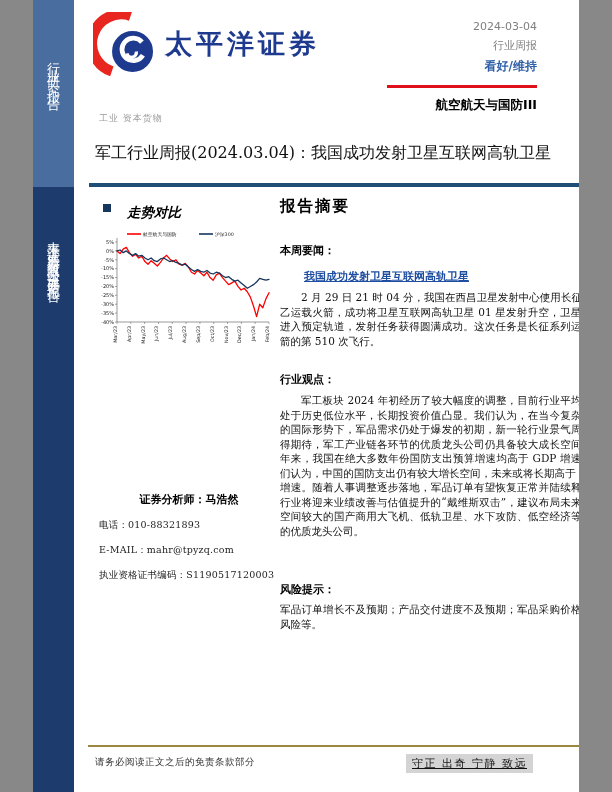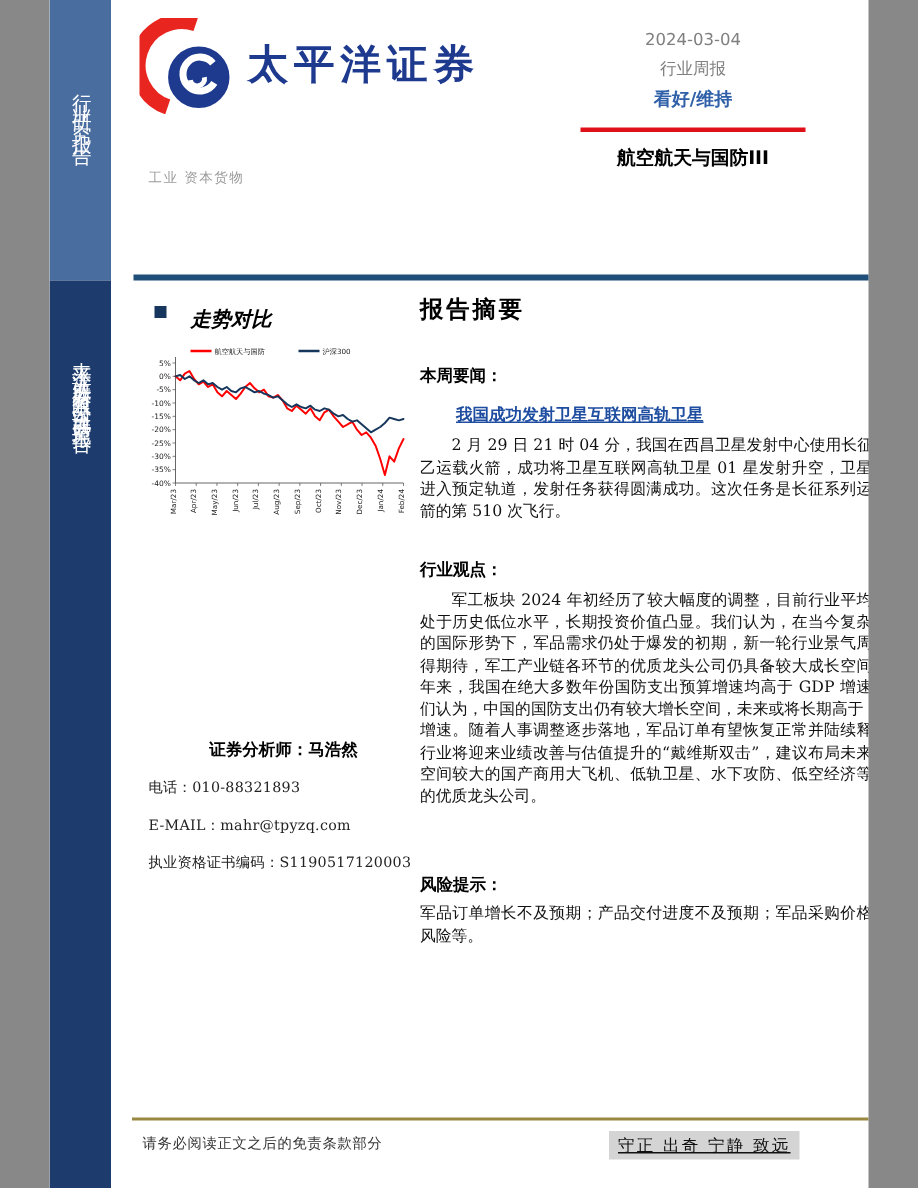--- a/index.html
+++ b/index.html
@@ -25,21 +25,21 @@
     writing-mode:vertical-rl; text-orientation:upright;
     color:#ffffff; font-size:13px; line-height:1;
   }
   .v-text.top-label { top:52px; letter-spacing:7px; }
   .v-text.bottom-label { top:44px; letter-spacing:3px; }
   
   .logo { position:absolute; left:60px; top:12px; display:flex; align-items:center; }
   .logo-text { margin-left:8px; }
   .logo-cn { font-size:27px; font-weight:bold; color:#1e3a8f; letter-spacing:4px; line-height:1.1; }
   .logo-en { font-size:10.5px; color:#1e3a8f; letter-spacing:2.6px; margin-top:1px; }
-  .header-meta { position:absolute; right:42px; top:20px; text-align:center;
+  .header-meta { position:absolute; right:42px; top:20px; text-align:right;
     font-family:"DejaVu Sans","Liberation Sans",sans-serif; }
   .meta-date, .meta-type { font-size:11px; color:#7f7f7f; margin-bottom:5px; }
   .meta-rating { font-size:12px; color:#3060a8; font-weight:bold; margin-bottom:3px; }
   .meta-redline { display:inline-block; width:150px; height:3px; background:#e0101a; margin-bottom:5px; }
   .meta-industry { font-size:12.5px; color:#000; font-weight:bold; }
   .breadcrumb { position:absolute; left:66px; top:112px; font-size:9px; color:#9a9a9a; letter-spacing:1px; }
   .report-title { position:absolute; left:62px; top:143px; width:508px; font-size:16px; color:#111; }
   .title-rule { position:absolute; left:56px; top:183px; width:514px; height:3.5px; background:#1f4e79; }
   
   .chart-header { position:absolute; left:70px; top:204px; display:flex; align-items:flex-start; }
@@ -94,20 +94,21 @@
 
   <div class="header-meta">
     <div class="meta-date">2024-03-04</div>
     <div class="meta-type">行业周报</div>
     <div class="meta-rating">看好/维持</div>
     <div><span class="meta-redline"></span></div>
     <div class="meta-industry">航空航天与国防III</div>
   </div>
 
   <div class="breadcrumb">工业  资本货物</div>
+  <div class="report-title">军工行业周报(2024.03.04)：我国成功发射卫星互联网高轨卫星</div>
   <div class="title-rule"></div>
 
   <div class="chart-header">
     <div class="chart-bullet"></div>
     <div class="chart-title">走势对比</div>
   </div>
   <svg id="trend-chart" class="chart-svg" width="182" height="132" viewBox="0 0 182 132">
       <line x1="24" y1="12" x2="24" y2="96" stroke="#555" stroke-width="0.6"></line>
       <line x1="24" y1="96" x2="176" y2="96" stroke="#555" stroke-width="0.6"></line>
       <line x1="22" y1="16" x2="24" y2="16" stroke="#555" stroke-width="0.5"></line>

